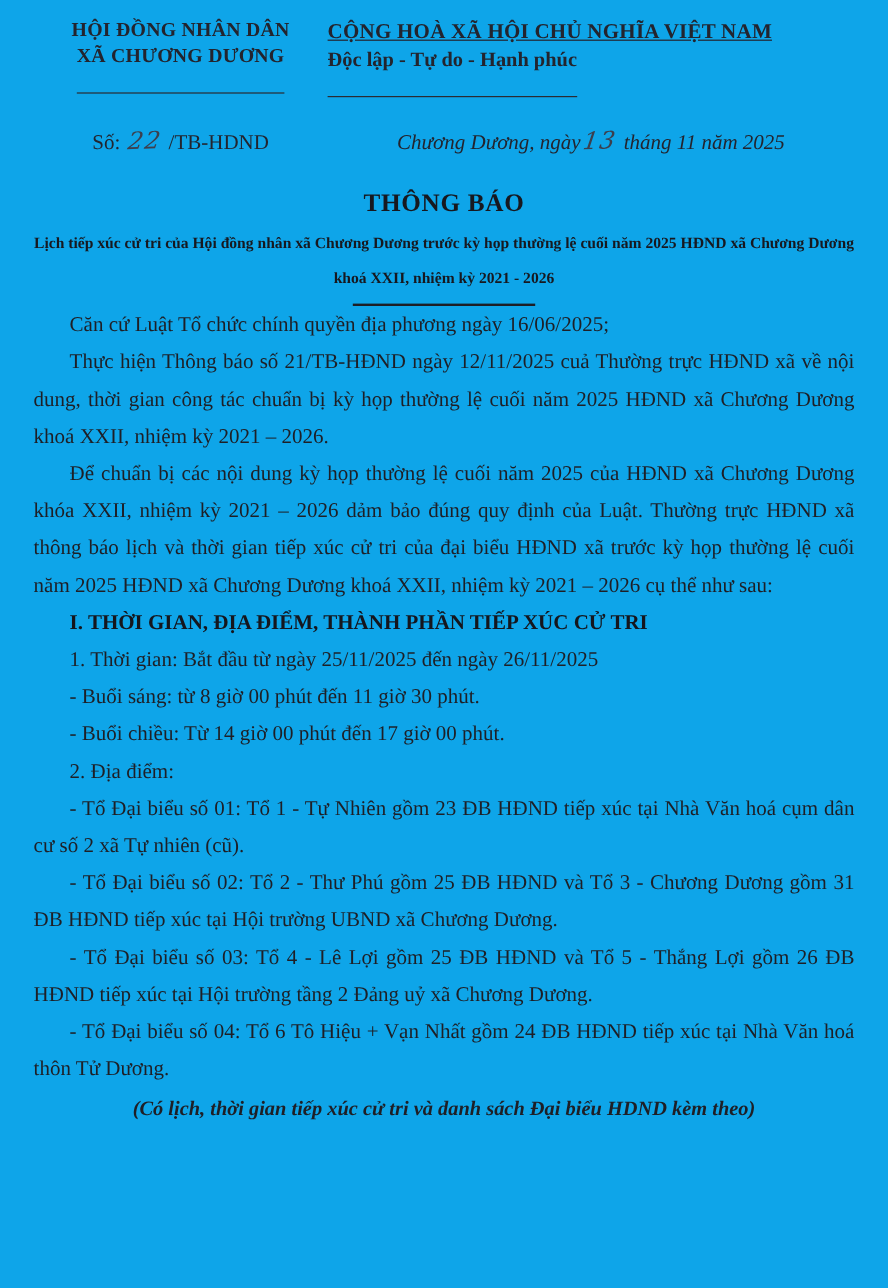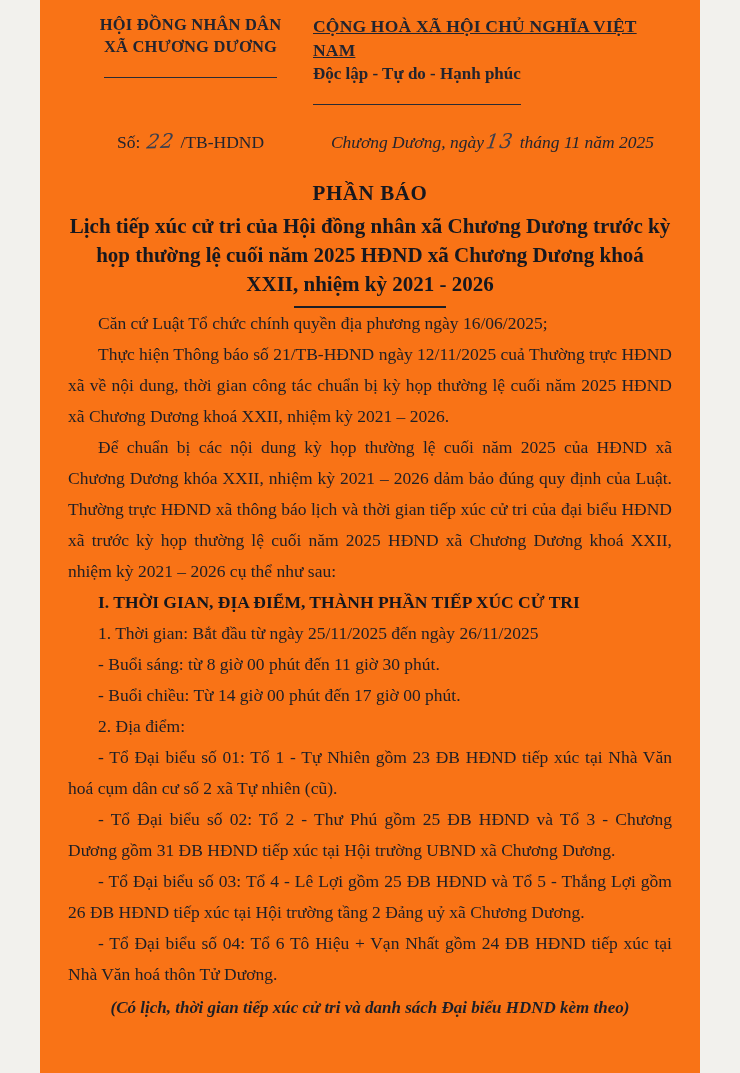--- a/index.html
+++ b/index.html
@@ -1,24 +1,24 @@
 <!DOCTYPE html>
 <html lang="vi"><head>
 <meta charset="utf-8">
 <style>
   html, body {
     margin: 0;
     padding: 0;
     background: #f2f1ed;
   }
   .page {
-    width: 660px;
+    width: 740px;
     height: 1073px;
     margin: 0 auto;
-    background: #f97316;
+    background: #0ea5e9;
     color: #1e1f26;
     font-family: "Liberation Serif", "DejaVu Serif", serif;
     box-sizing: border-box;
     padding: 14px 28px 0 28px;
     overflow: hidden;
     position: relative;
   }
   
   .hdr {
     display: flex;
@@ -87,21 +87,21 @@
     text-align: center;
     font-weight: bold;
     font-size: 21px;
     letter-spacing: 0.6px;
     color: #17181f;
   }
   .subtitle {
     margin-top: 6px;
     text-align: center;
     font-weight: bold;
-    font-size: 21px;
+    font-size: 13px;
     line-height: 29px;
     color: #17181f;
   }
   .subtitle-rule {
     width: 152px;
     border-bottom: 2.4px solid #1d1e26;
     margin: 7px auto 0 auto;
   }
   
   .body {
@@ -159,21 +159,21 @@
       <span>Số:</span>
       <span class="hand">22</span>
       <span>/TB-HDND</span>
     </div>
     <div class="date-line">
       <span>Chương Dương, ngày</span><span class="hand">13</span>
       <span>tháng 11 năm 2025</span>
     </div>
   </div>
 
-  <div class="title">PHẦN BÁO</div>
+  <div class="title">THÔNG BÁO</div>
   <div class="subtitle">Lịch tiếp xúc cử tri của Hội đồng nhân xã Chương Dương trước kỳ họp thường lệ cuối năm 2025 HĐND xã Chương Dương khoá XXII, nhiệm kỳ 2021 - 2026</div>
   <div class="subtitle-rule"></div>
 
   <div class="body">
     <p class="para">Căn cứ Luật Tổ chức chính quyền địa phương ngày 16/06/2025;</p>
     <p class="para">Thực hiện Thông báo số 21/TB-HĐND ngày 12/11/2025 cuả Thường trực HĐND xã về nội dung, thời gian công tác chuẩn bị kỳ họp thường lệ cuối năm 2025 HĐND xã Chương Dương khoá XXII, nhiệm kỳ 2021 – 2026.</p>
     <p class="para">Để chuẩn bị các nội dung kỳ họp thường lệ cuối năm 2025 của HĐND xã Chương Dương khóa XXII, nhiệm kỳ 2021 – 2026 dảm bảo đúng quy định của Luật. Thường trực HĐND xã thông báo lịch và thời gian tiếp xúc cử tri của đại biểu HĐND xã trước kỳ họp thường lệ cuối năm 2025 HĐND xã Chương Dương khoá XXII, nhiệm kỳ 2021 – 2026 cụ thể như sau:</p>
 
     <p class="heading">I. THỜI GIAN, ĐỊA ĐIỂM, THÀNH PHẦN TIẾP XÚC CỬ TRI</p>
 

